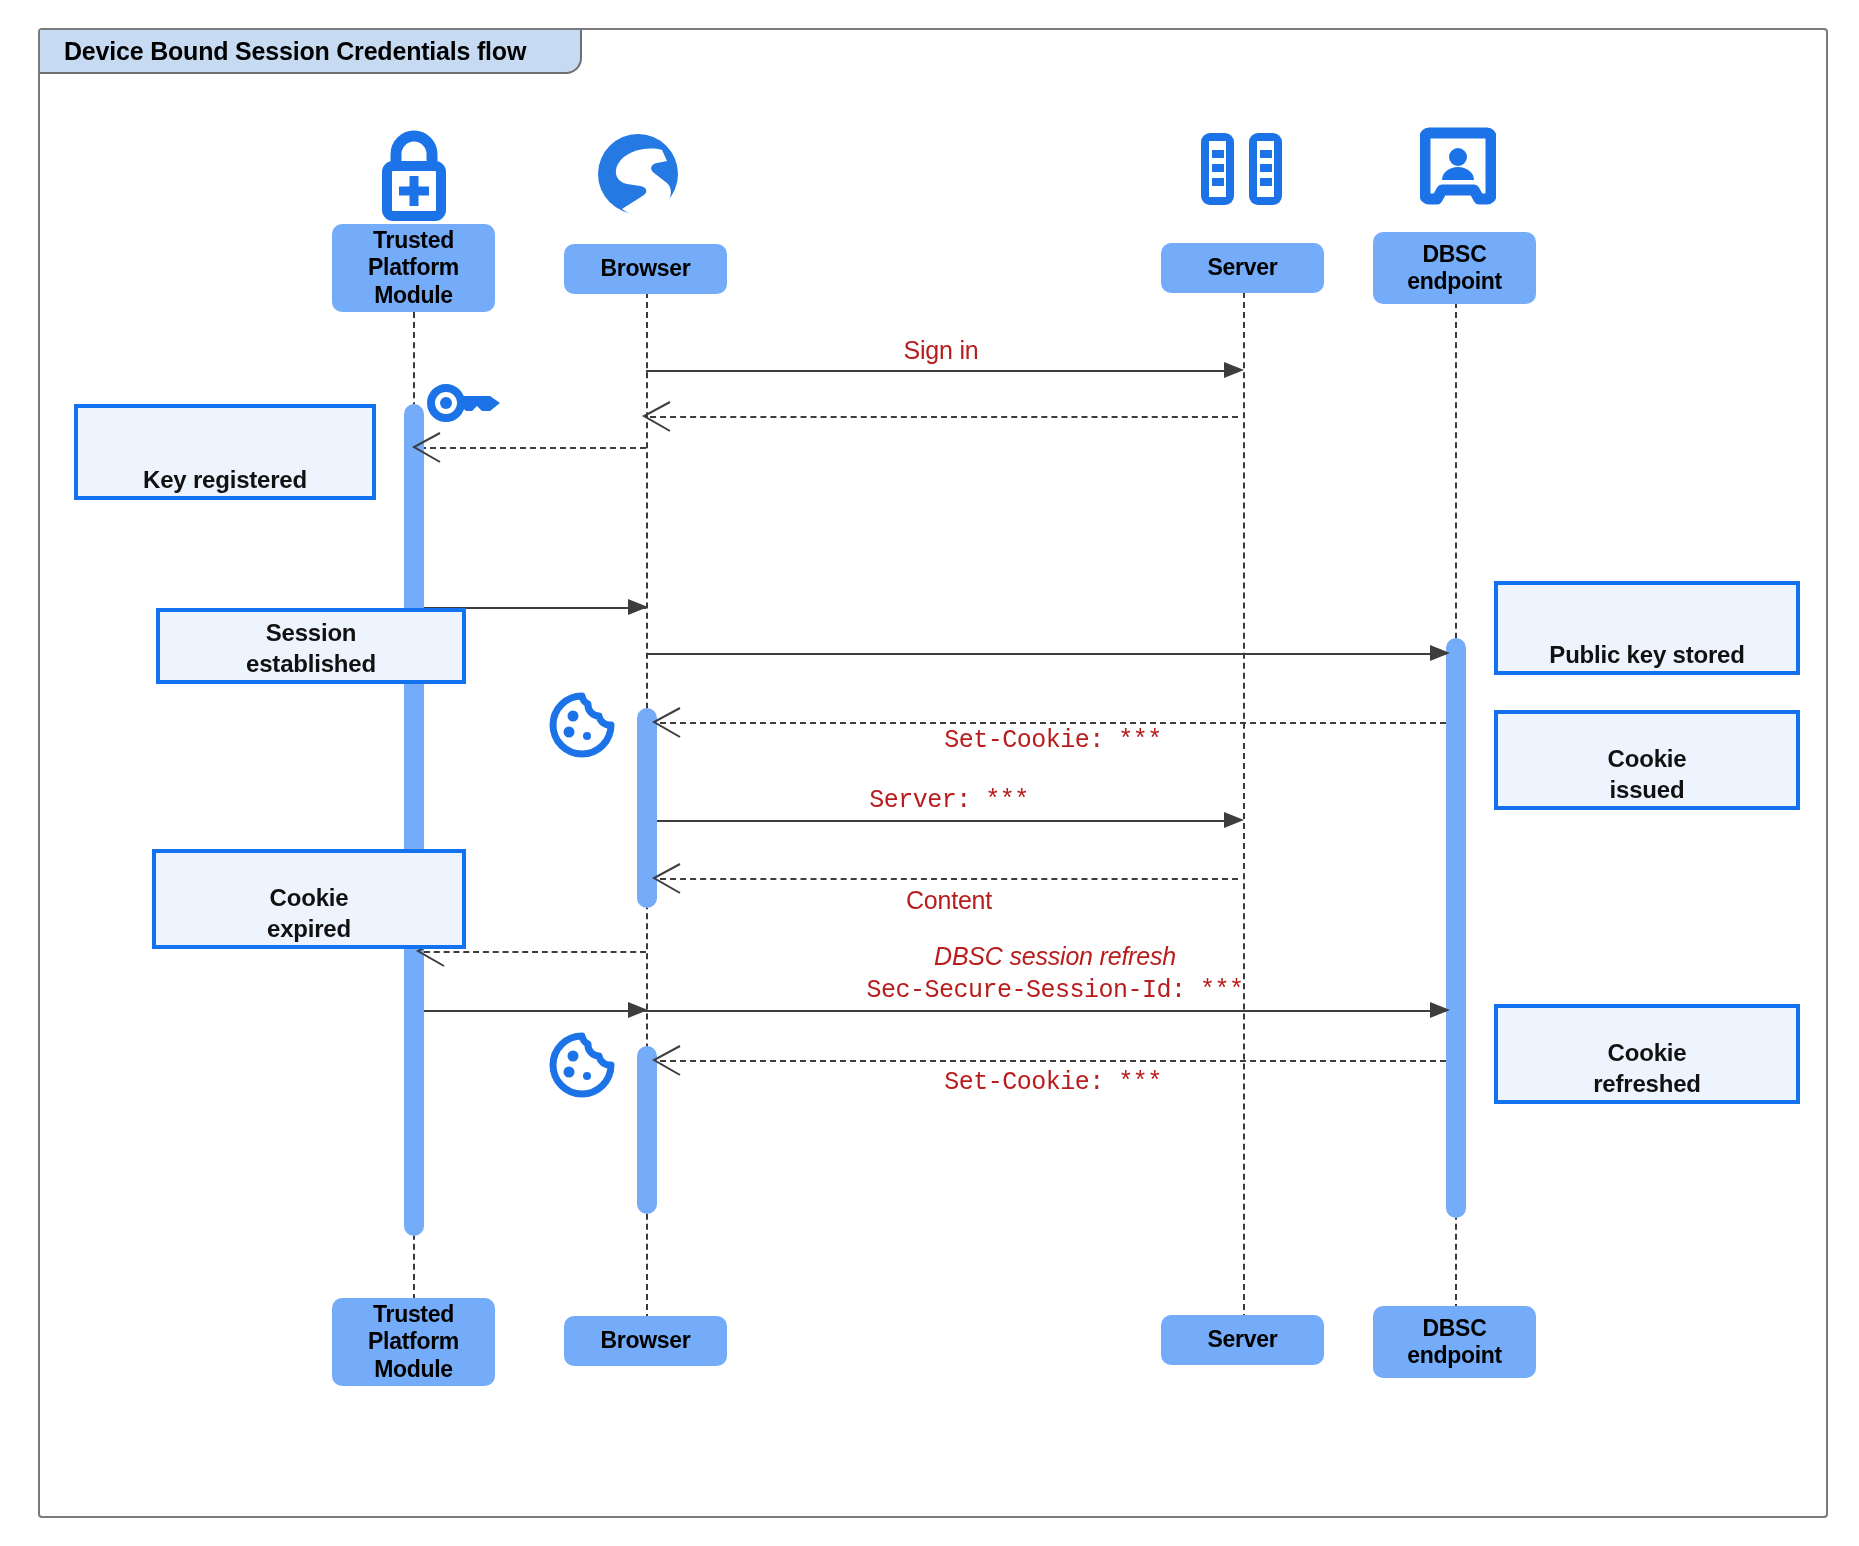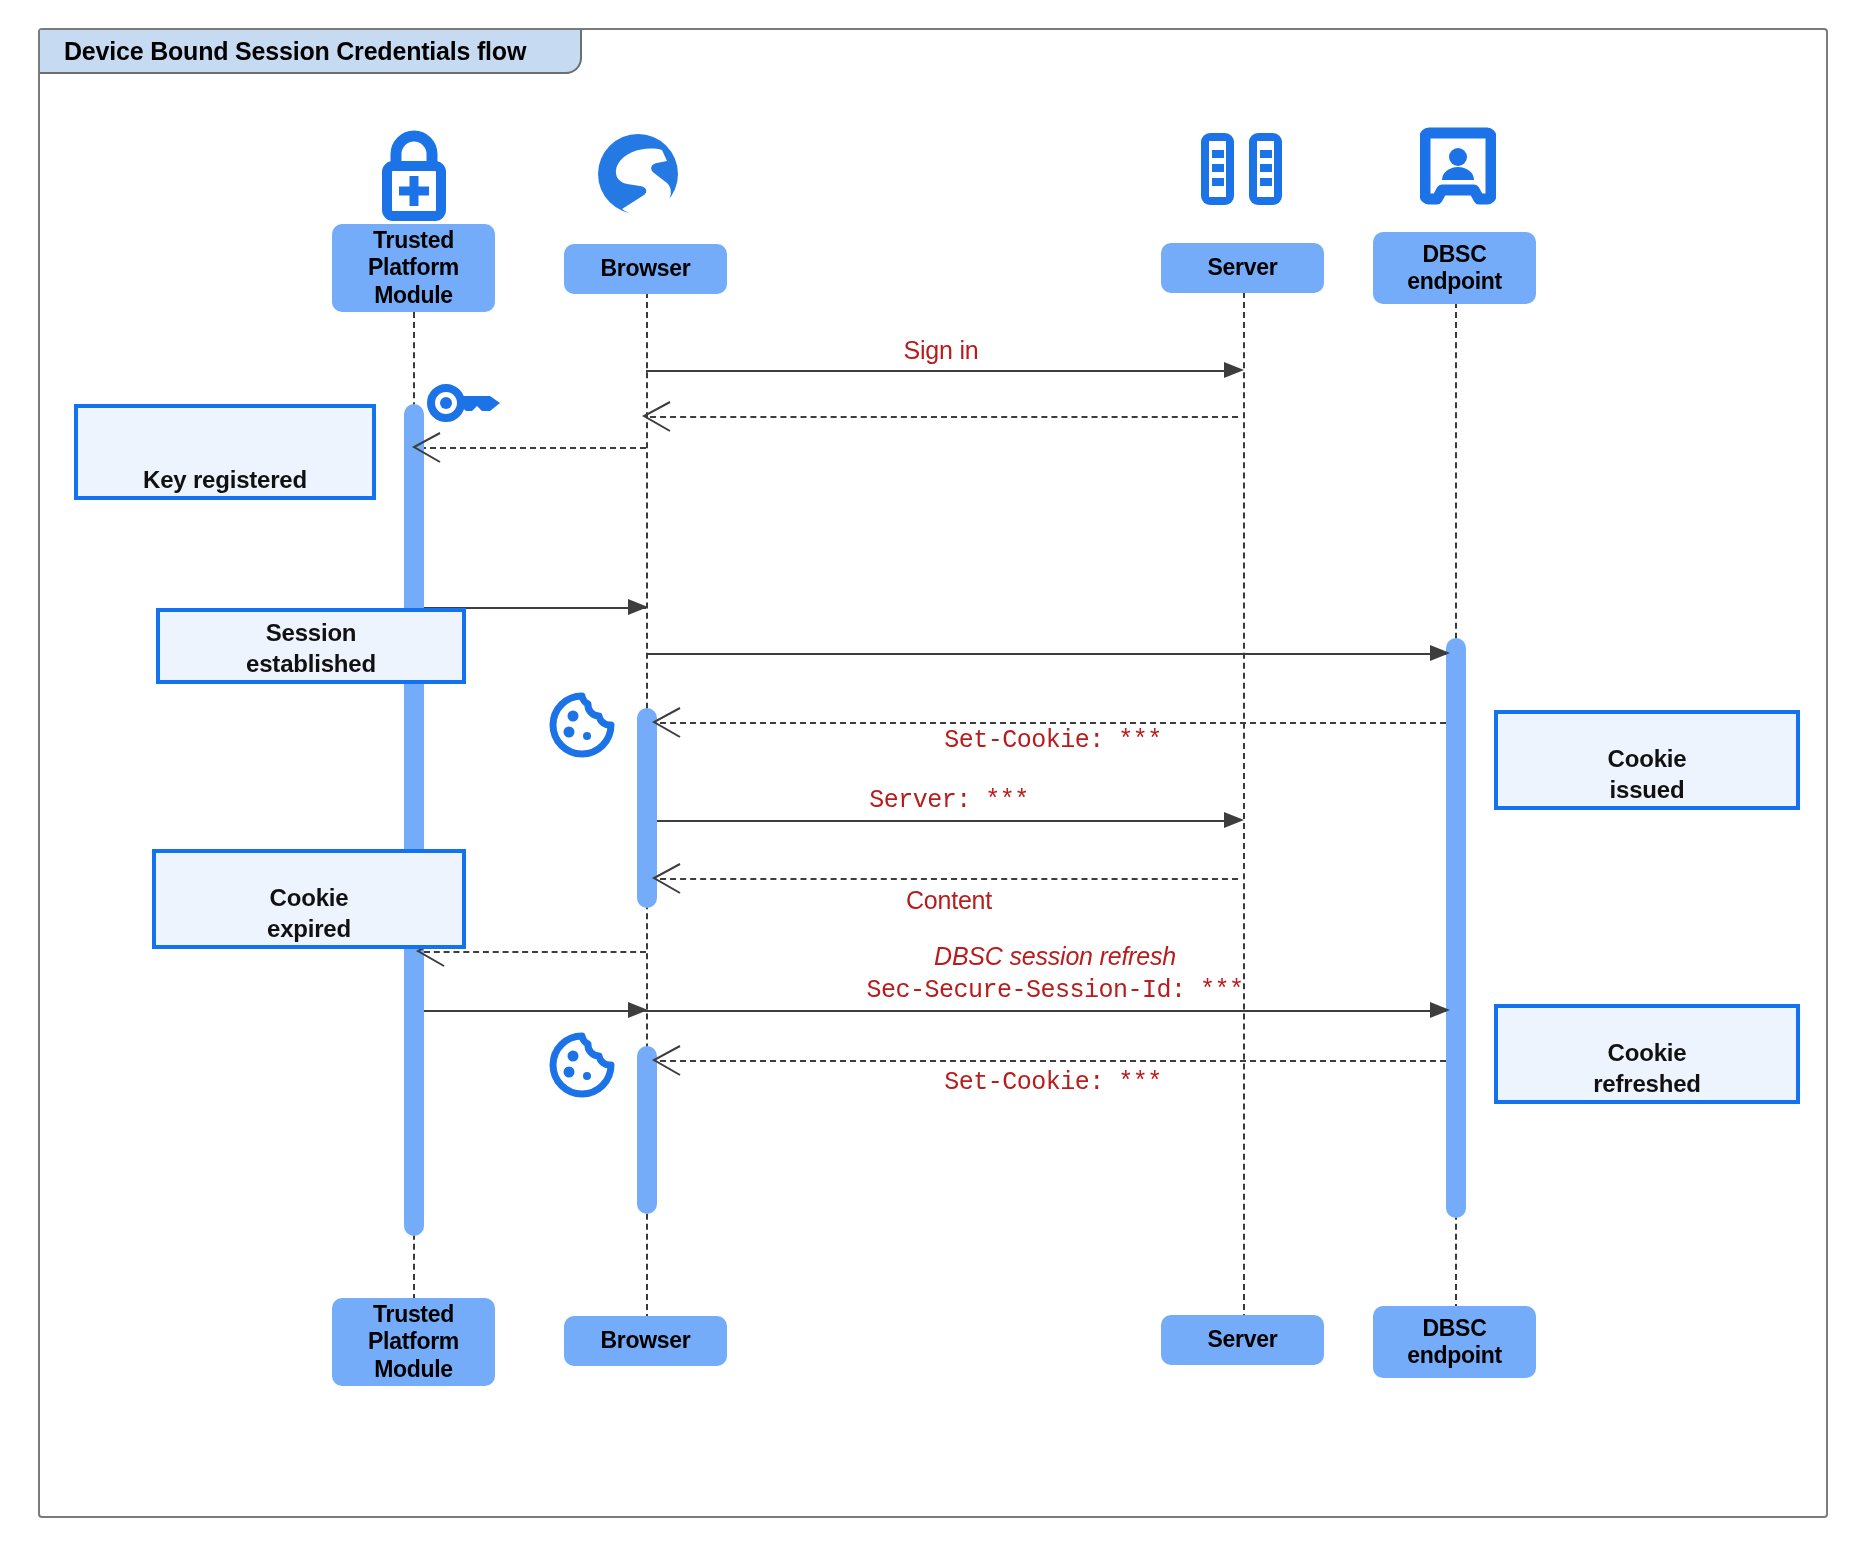--- a/index.html
+++ b/index.html
@@ -351,20 +351,23 @@
     <span class="ntext">Key registered</span>
   </div>
   <div class="note" style="left:156px; top:608px; width:310px; height:76px;">
     <span class="ntext">Session
 established</span>
   </div>
   <div class="note" style="left:152px; top:849px; width:314px; height:100px;">
     <span class="ntext">Cookie
 expired</span>
   </div>
+  <div class="note" style="left:1494px; top:581px; width:306px; height:94px;">
+    <span class="ntext">Public key stored</span>
+  </div>
   <div class="note" style="left:1494px; top:710px; width:306px; height:100px;">
     <span class="ntext">Cookie
 issued</span>
   </div>
   <div class="note" style="left:1494px; top:1004px; width:306px; height:100px;">
     <span class="ntext">Cookie
 refreshed</span>
   </div>
 
 </div>

